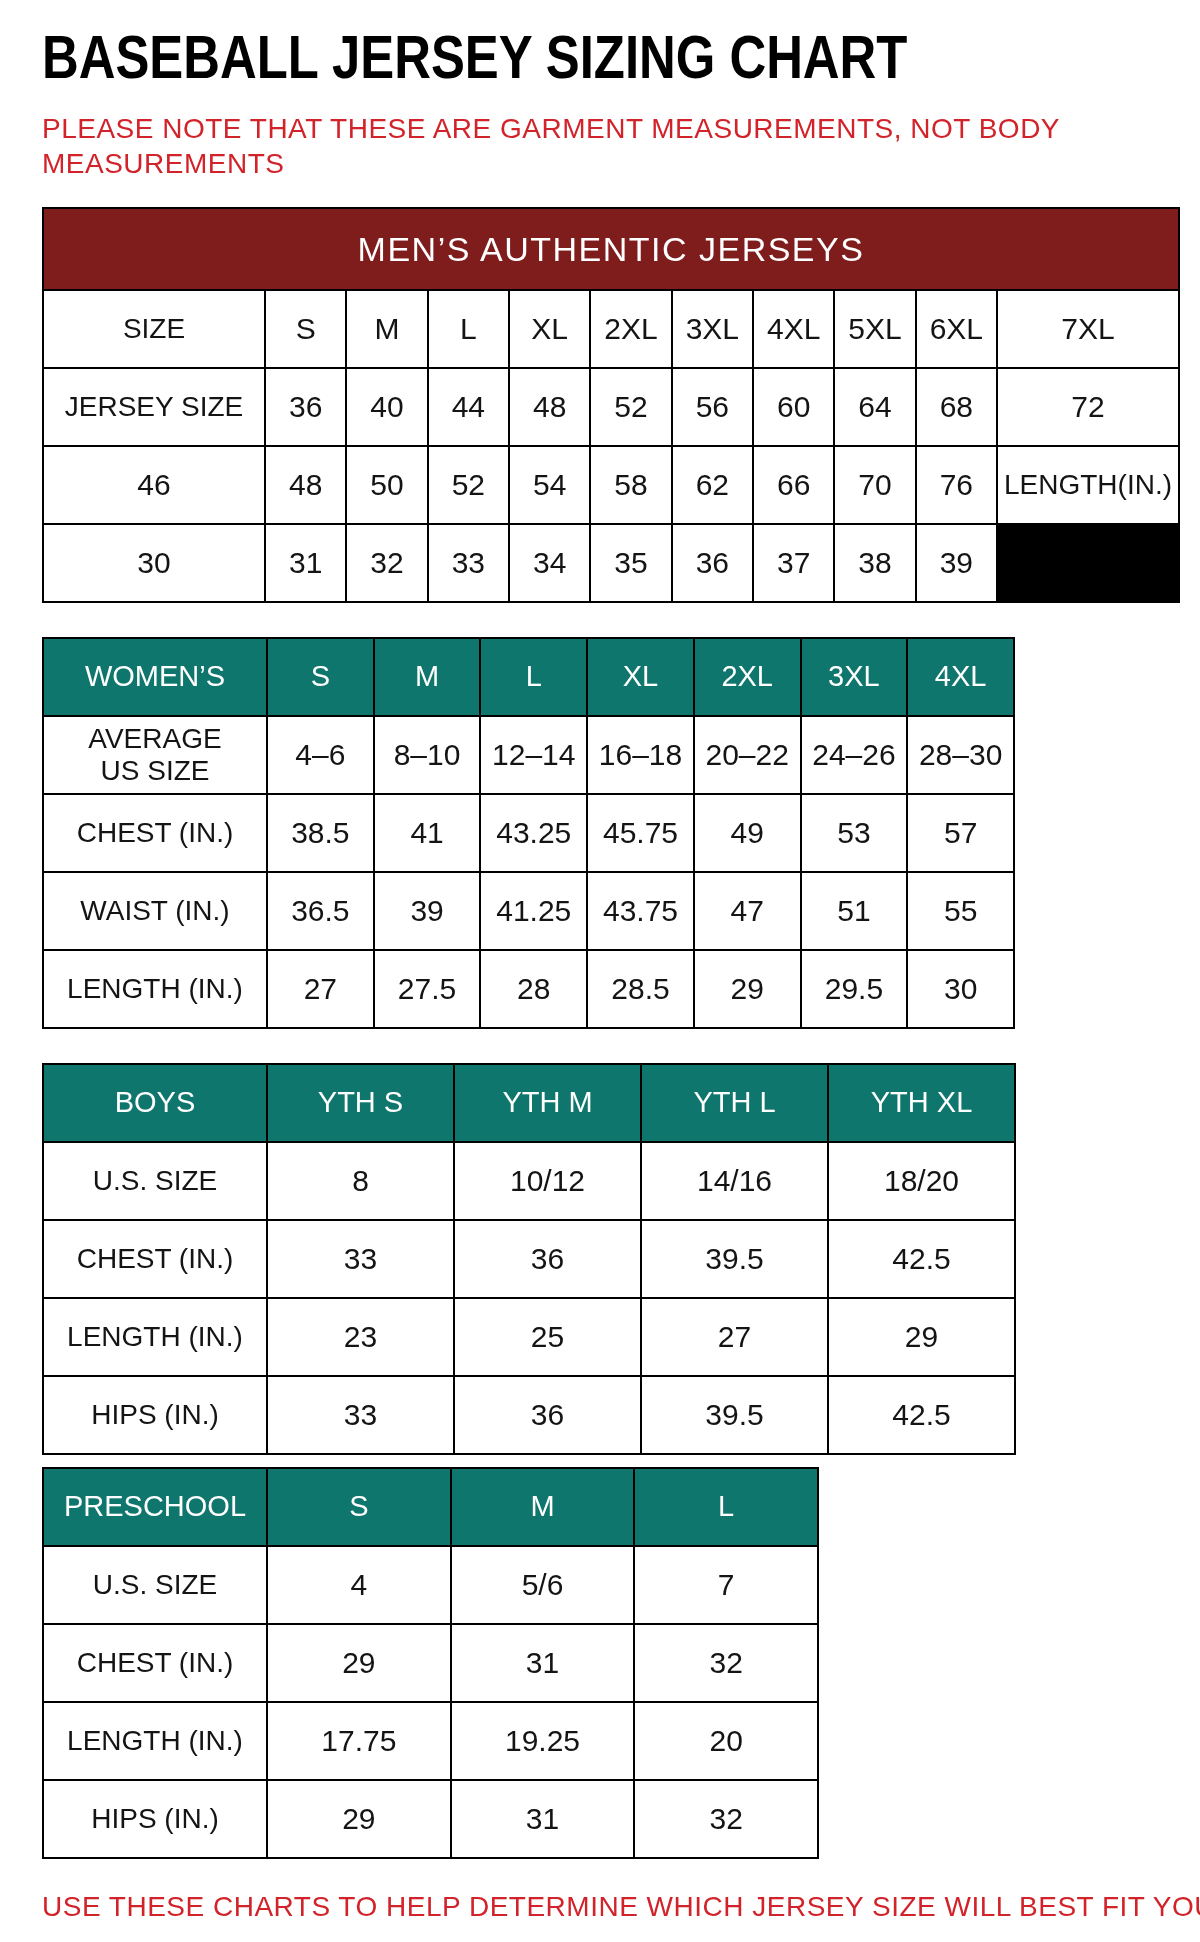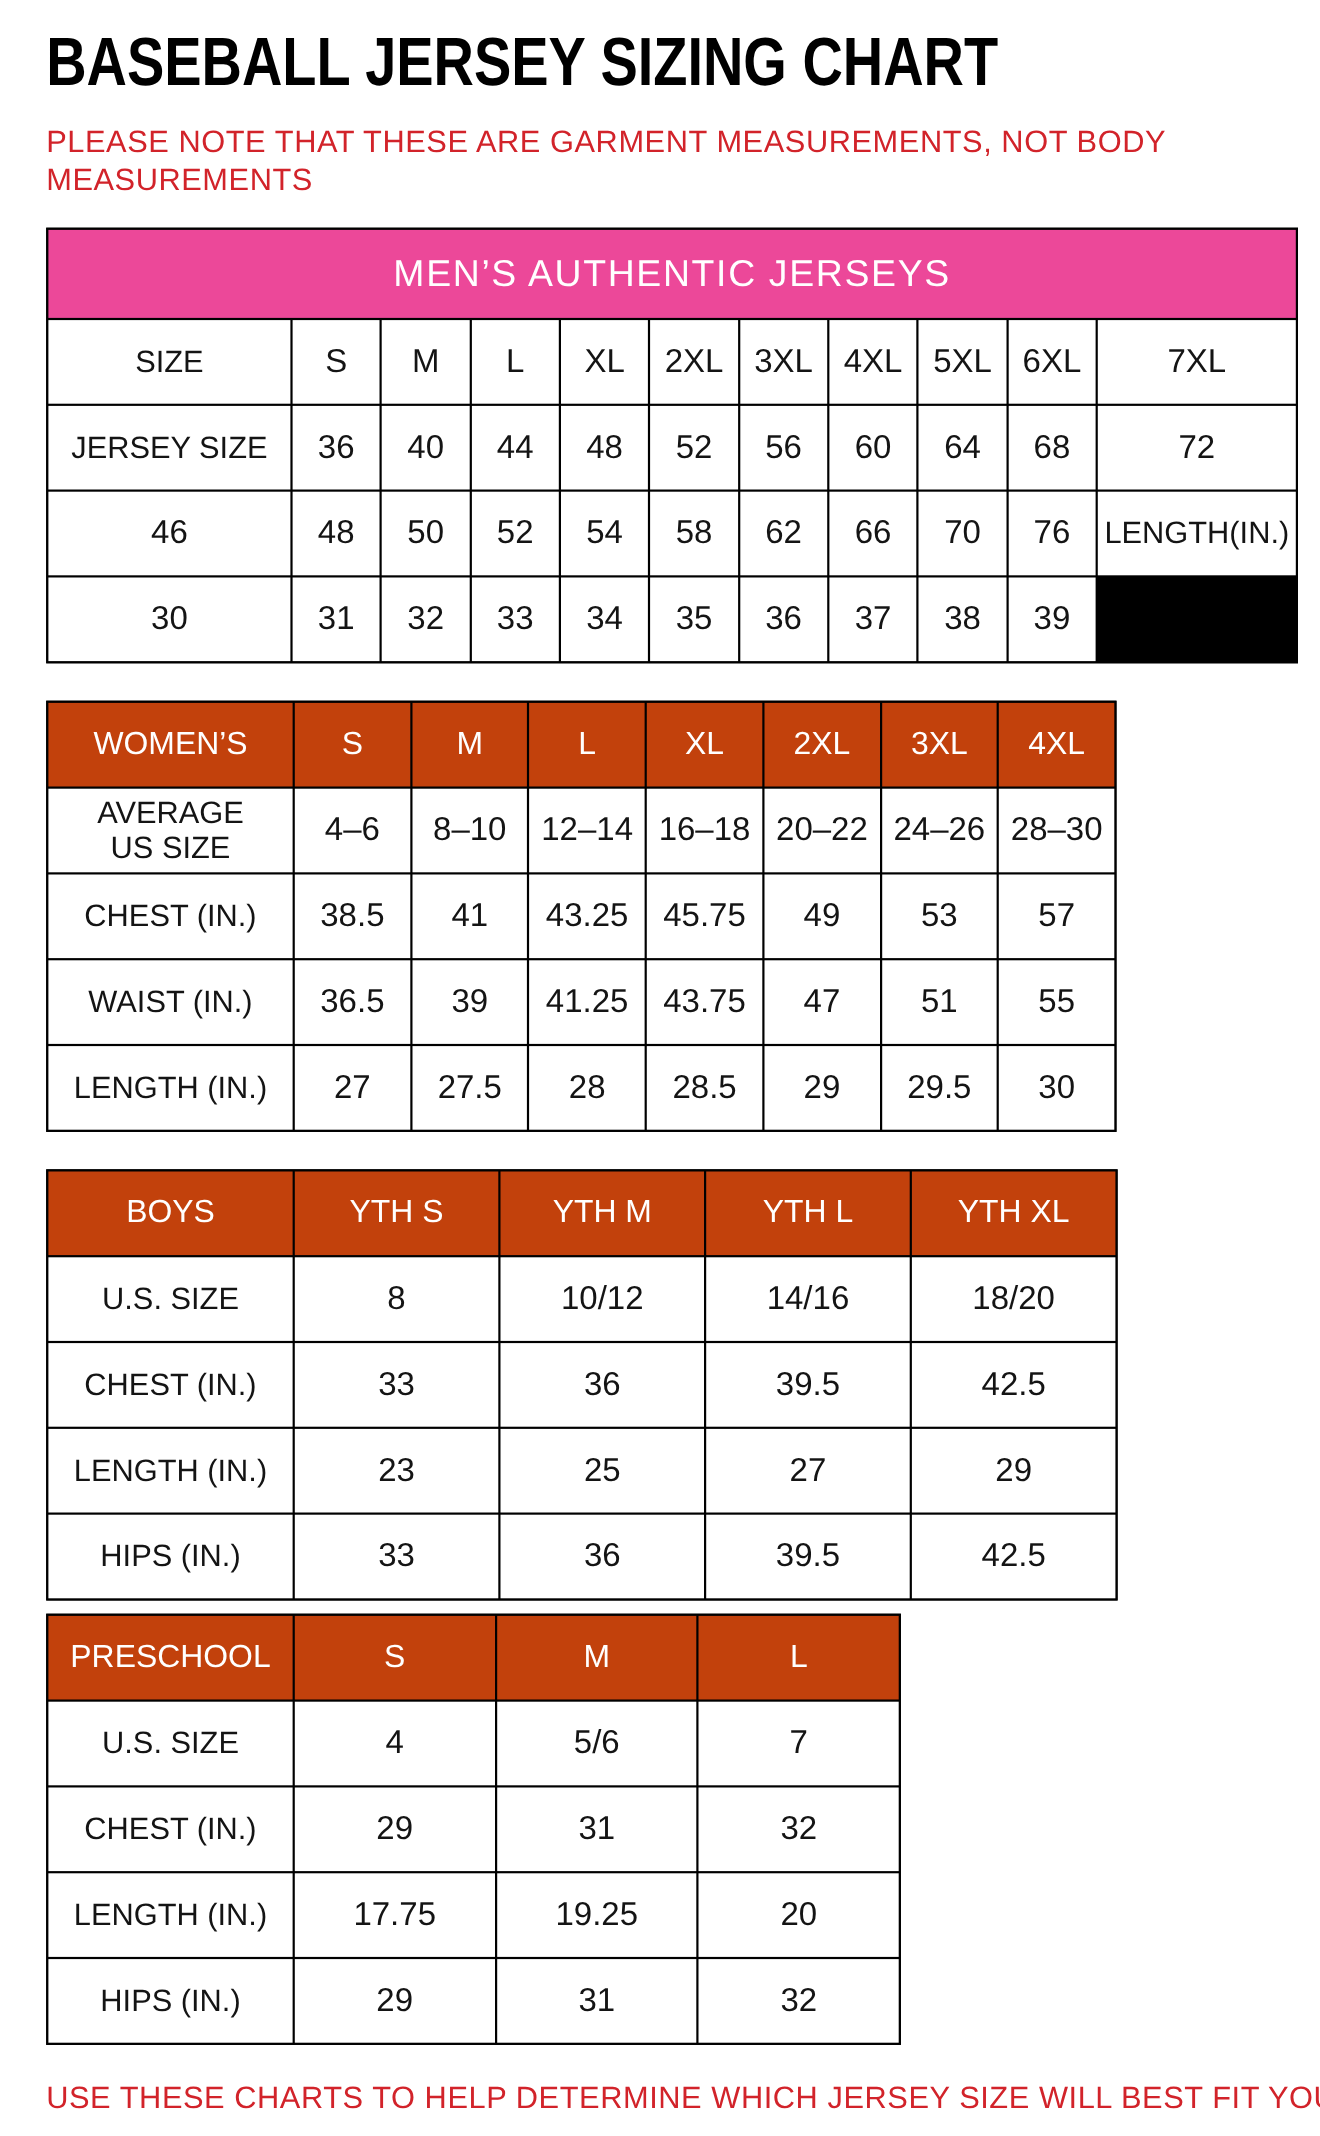--- a/index.html
+++ b/index.html
@@ -52,27 +52,27 @@
     align-items: center;
     justify-content: center;
     text-align: center;
     font-size: 30px;
     color: #141414;
     padding: 4px 6px;
     line-height: 1.15;
   }
   .cell.label-col { font-size: 28px; white-space: pre-line; }
   .cell.head {
-    background: #c2410c;
+    background: #0f766e;
     color: #ffffff;
     font-size: 29px;
     text-align: right;
   }
   .cell.banner {
-    background: #ec4899;
+    background: #7f1d1d;
     color: #ffffff;
     font-size: 34px;
     letter-spacing: 1.5px;
     min-height: 80px;
   }
 
   .footer-note {
     margin-top: 30px;
     max-width: 1160px;
     white-space: nowrap;

